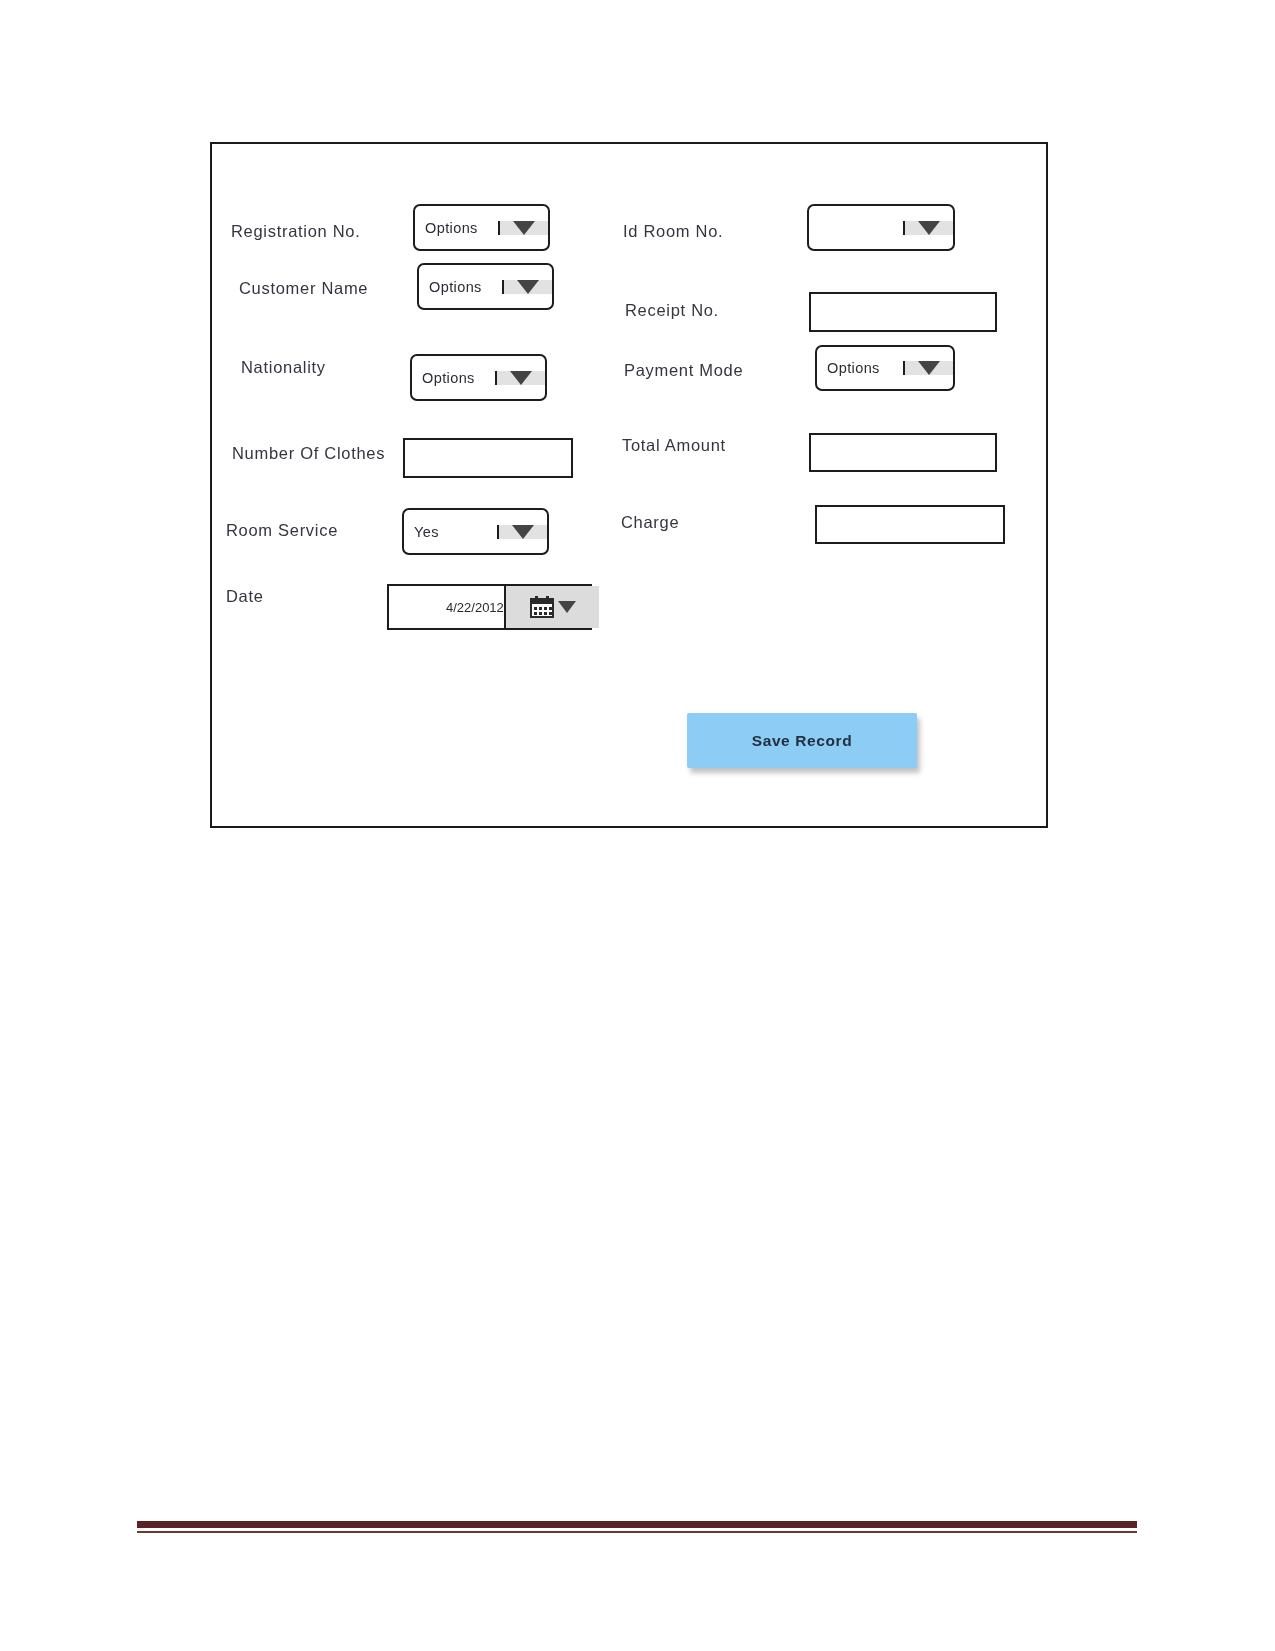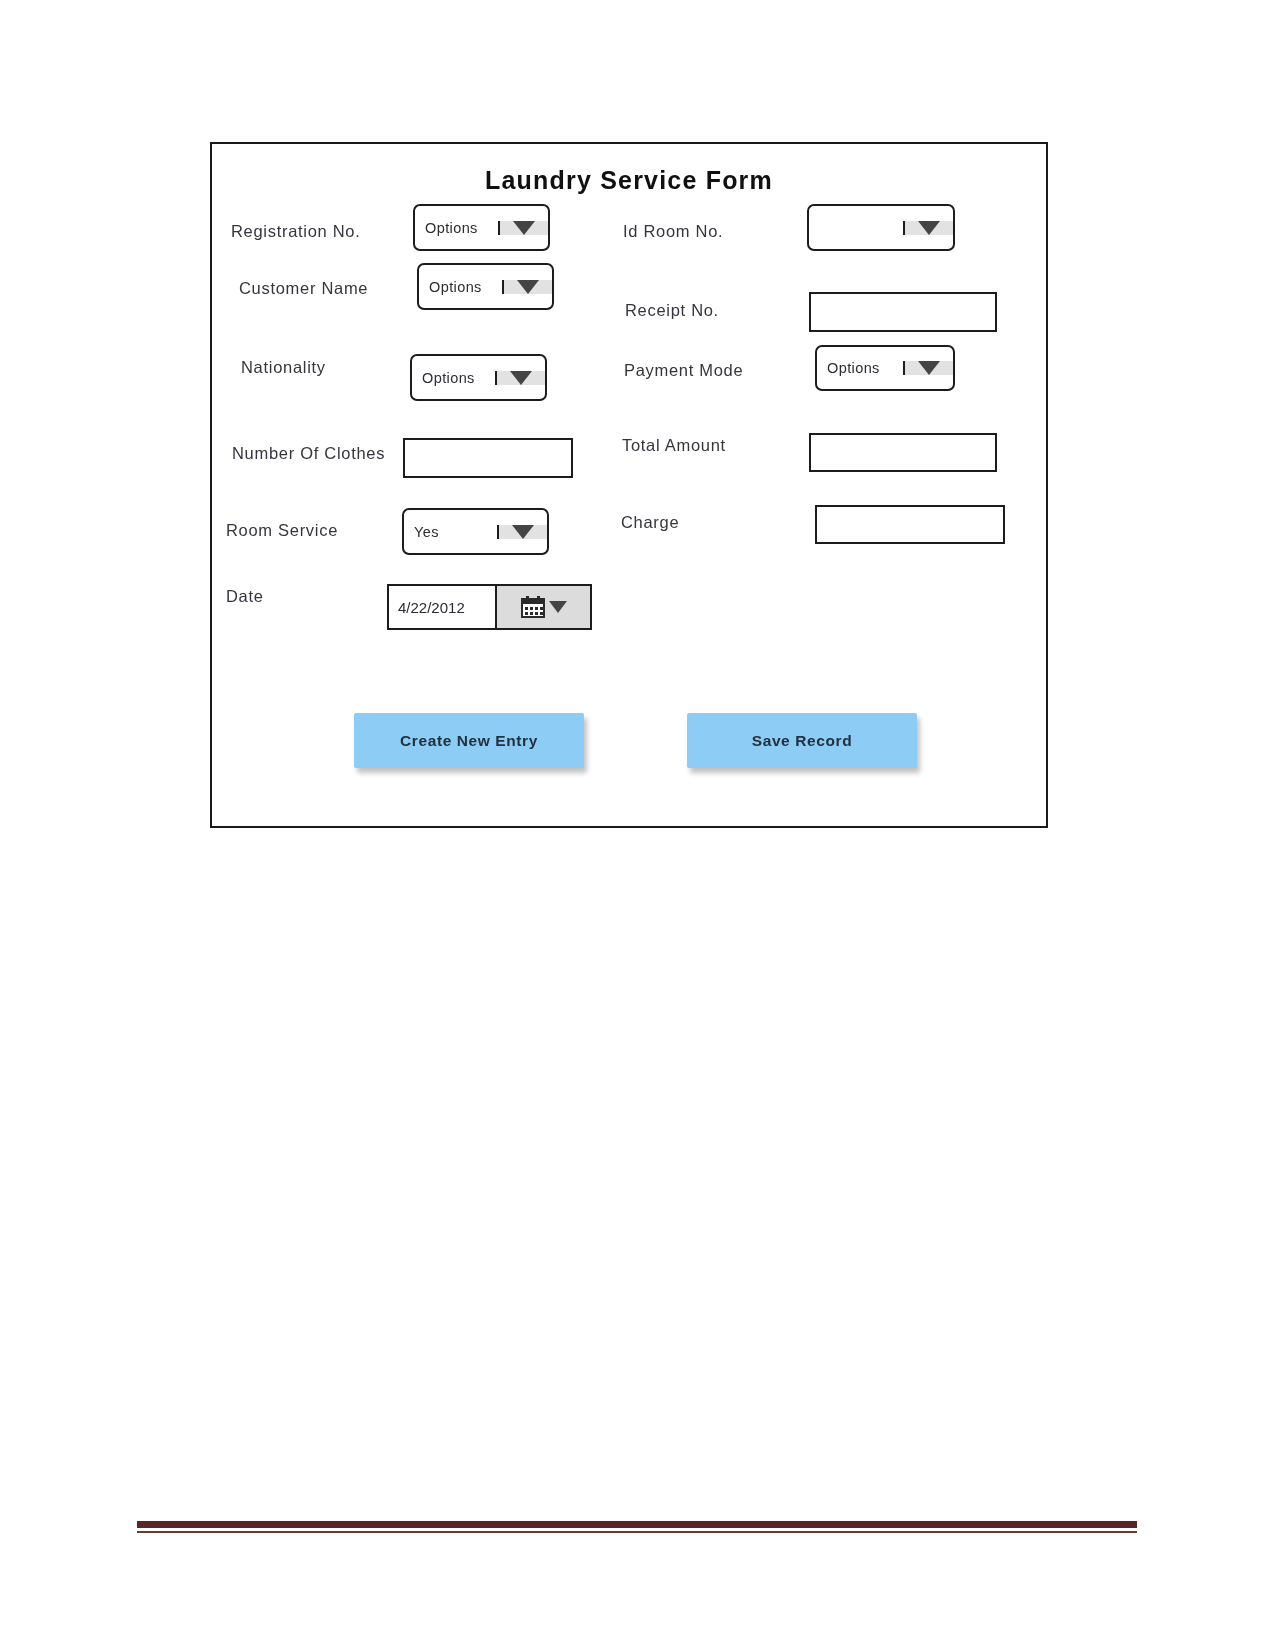--- a/index.html
+++ b/index.html
@@ -128,24 +128,25 @@
     align-items: stretch;
     border: 2px solid #1c1c1c;
     background: #ffffff;
     box-sizing: border-box;
   }
   .datepicker .dp-text {
     flex: 1 1 auto;
     display: flex;
     align-items: center;
     padding-left: 9px;
-    font-size: 15px;
+    font-size: 13px;
     color: #2b2b35;
     font-family: "Liberation Sans", sans-serif;
     white-space: nowrap;
+    margin-left: 48px;
   }
   .datepicker .dp-btn {
     flex: 0 0 auto;
     width: 93px;
     background: #dcdcdc;
     border-left: 2px solid #1c1c1c;
     display: flex;
     align-items: center;
     justify-content: center;
     gap: 3px;
@@ -203,21 +204,20 @@
     color: #111111;
   }
 </style>
 </head>
 <body>
 
 <div id="page">
 
   <div id="form-frame">
 
-    <div id="form-title">Laundry Service Form</div>
 
     <div class="field">
       <span class="fld-label" style="left:19px; top:78px;">Registration No.</span>
       <div class="combo" style="left:201px; top:60px; width:137px; height:47px;">
         <span class="combo-text">Options</span>
         <span class="combo-btn">
           <span class="caret"></span>
         </span>
       </div>
     </div>
@@ -319,21 +319,20 @@
       </div>
     </div>
 
     <div class="field">
       <span class="fld-label" style="left:409px; top:369px;">Charge</span>
       <div class="textbox" style="left:603px; top:361px; width:190px; height:39px;">
         <span class="tb-value"></span>
       </div>
     </div>
 
-    <div class="action-btn" style="left:142px; top:569px; width:230px; height:55px;">Create New Entry</div>
 
     <div class="action-btn" style="left:475px; top:569px; width:230px; height:55px;">Save Record</div>
 
   </div>
 
   <div id="footer-rule-thick"></div>
   <div id="footer-rule-thin"></div>
 
 </div>
 

